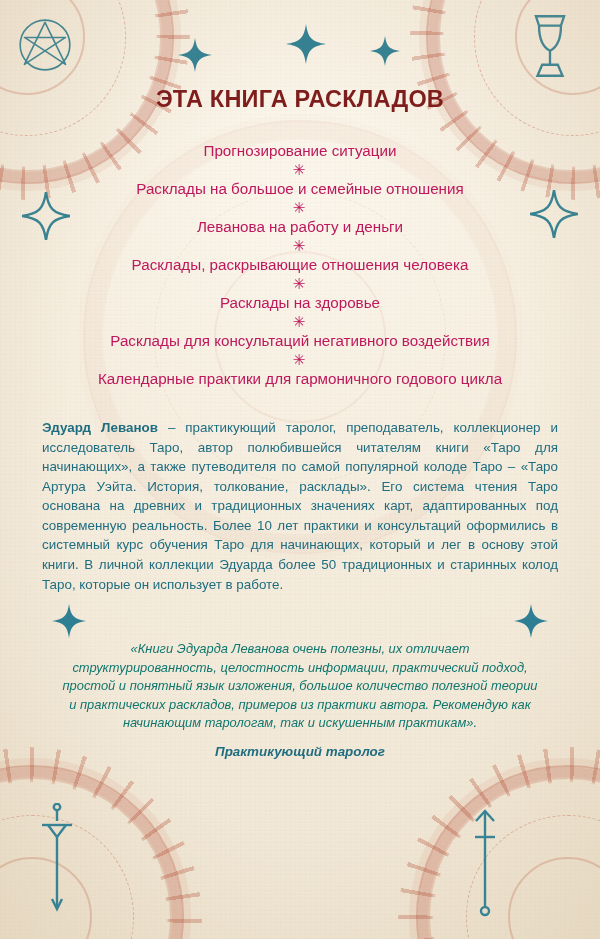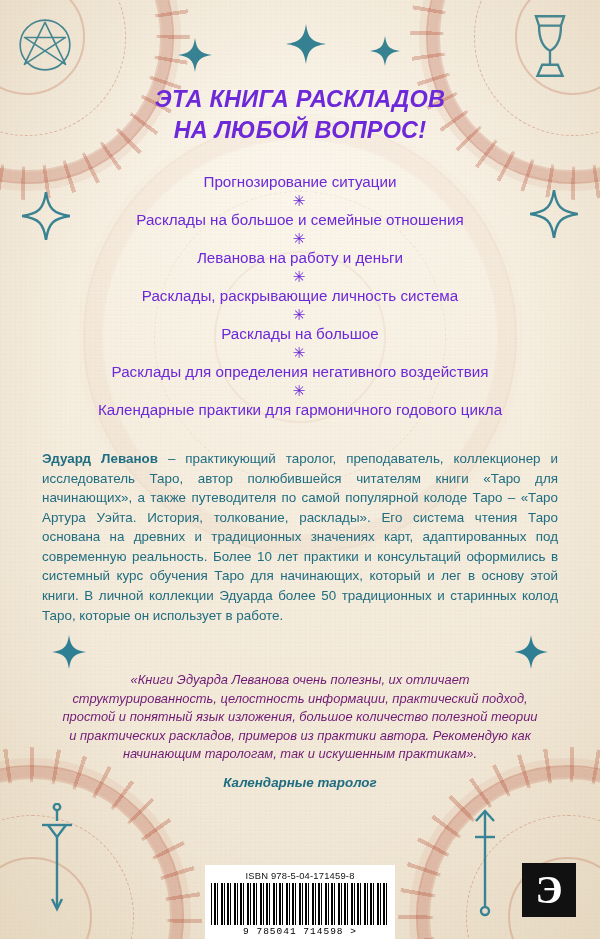--- a/index.html
+++ b/index.html
@@ -106,38 +106,37 @@
   
   .content {
     position: relative;
     z-index: 5;
     padding: 0 34px;
   }
 
   .headline {
     margin: 84px 0 5px 0;
     text-align: center;
-    color: #6d28d9;
+    color: #7f1d1d;
     font-weight: bold;
     font-size: 23.5px;
     line-height: 1.32;
     letter-spacing: .2px;
     text-transform: uppercase;
-    font-style: italic;
   }
   .headline span { display: block; }
 
   .spread-list {
     margin: 26px 0 0 0;
     padding: 0;
     list-style: none;
     text-align: center;
   }
   .spread-list li {
-    color: #6d28d9;
+    color: #be185d;
     font-size: 15.2px;
     line-height: 1.25;
     padding: 0;
     margin: 0;
   }
   .sep {
     display: block;
     text-align: center;
     color: #b0462c;
     font-size: 11px;
@@ -156,21 +155,21 @@
   .bio b { font-weight: bold; }
 
   .divider-stars {
     position: relative;
     height: 26px;
     margin-top: 16px;
   }
 
   .review {
     margin: 4px 26px 0 26px;
-    color: #701a75;
+    color: #0f766e;
     font-style: italic;
     font-size: 12.9px;
     line-height: 1.44;
     text-align: center;
   }
   .review-sign {
     margin-top: 10px;
     text-align: center;
     color: #1f6d80;
     font-weight: bold;
@@ -307,35 +306,34 @@
         <path d="M20 0 C22 14 26 18 40 20 C26 22 22 26 20 40 C18 26 14 22 0 20 C14 18 18 14 20 0 Z" fill="none" stroke="#2e7f93" stroke-width="2"></path>
       </svg>
   </div>
 
   <div class="vignette"></div>
 
   <div class="content">
 
     <h1 class="headline">
       <span>ЭТА КНИГА РАСКЛАДОВ</span>
-      <span>НА ЛЮБОЙ ВОПРОС!</span>
     </h1>
 
     <ul class="spread-list">
       <li>Прогнозирование ситуации</li>
       <li class="sep">✳</li>
       <li>Расклады на большое и семейные отношения</li>
       <li class="sep">✳</li>
       <li>Леванова на работу и деньги</li>
       <li class="sep">✳</li>
-      <li>Расклады, раскрывающие личность система</li>
-      <li class="sep">✳</li>
-      <li>Расклады на большое</li>
-      <li class="sep">✳</li>
-      <li>Расклады для определения негативного воздействия</li>
+      <li>Расклады, раскрывающие отношения человека</li>
+      <li class="sep">✳</li>
+      <li>Расклады на здоровье</li>
+      <li class="sep">✳</li>
+      <li>Расклады для консультаций негативного воздействия</li>
       <li class="sep">✳</li>
       <li>Календарные практики для гармоничного годового цикла</li>
     </ul>
 
     <p class="bio"><b>Эдуард Леванов</b><span> – практикующий таролог, преподаватель, коллекционер и исследователь Таро, автор полюбившейся читателям книги «Таро для начинающих», а также путеводителя по самой популярной колоде Таро – «Таро Артура Уэйта. История, толкование, расклады». Его система чтения Таро основана на древних и традиционных значениях карт, адаптированных под современную реальность. Более 10 лет практики и консультаций оформились в системный курс обучения Таро для начинающих, который и лег в основу этой книги. В личной коллекции Эдуарда более 50 традиционных и старинных колод Таро, которые он использует в работе.</span></p>
 
     <div class="divider-stars">
       <span class="star" style="left:18px; top:-6px;">
         <svg width="34" height="34" viewBox="0 0 40 40">
             <path d="M20 0 C22 14 26 18 40 20 C26 22 22 26 20 40 C18 26 14 22 0 20 C14 18 18 14 20 0 Z" fill="#2e7f93"></path>
@@ -343,21 +341,21 @@
       </span>
       <span class="star" style="right:18px; top:-6px;">
         <svg width="34" height="34" viewBox="0 0 40 40">
             <path d="M20 0 C22 14 26 18 40 20 C26 22 22 26 20 40 C18 26 14 22 0 20 C14 18 18 14 20 0 Z" fill="#2e7f93"></path>
           </svg>
       </span>
     </div>
 
     <p class="review">«Книги Эдуарда Леванова очень полезны, их отличает структурированность, целостность информации, практический подход, простой и понятный язык изложения, большое количество полезной теории и практических раскладов, примеров из практики автора. Рекомендую как начинающим тарологам, так и искушенным практикам».</p>
     <div class="review-sign">
-      <span>Календарные таролог</span>
+      <span>Практикующий таролог</span>
     </div>
   </div>
 
   <div class="wand wand-left">
     <svg width="46" height="110" viewBox="0 0 46 110" fill="none" stroke="#2e7f93" stroke-width="2.4">
       <path d="M23 6 L23 18"></path>
       <circle cx="23" cy="4" r="3.2"></circle>
       <path d="M8 22 H38"></path>
       <path d="M14 22 L23 34 L32 22"></path>
       <path d="M23 34 L23 104"></path>
@@ -366,22 +364,14 @@
   </div>
   <div class="wand wand-right">
     <svg width="46" height="110" viewBox="0 0 46 110" fill="none" stroke="#2e7f93" stroke-width="2.4">
       <path d="M23 4 L23 100"></path>
       <path d="M14 14 L23 4 L32 14"></path>
       <path d="M13 30 H33"></path>
       <circle cx="23" cy="104" r="4"></circle>
     </svg>
   </div>
 
-  <div class="footer">
-    <div class="barcode-box">
-      <div class="isbn-text">ISBN 978-5-04-171459-8</div>
-      <div class="bars"></div>
-      <div class="barcode-digits">9 785041 714598 &gt;</div>
-    </div>
-    <div class="publisher-logo">Э</div>
-  </div>
 
 </div>
 
 </body></html>

